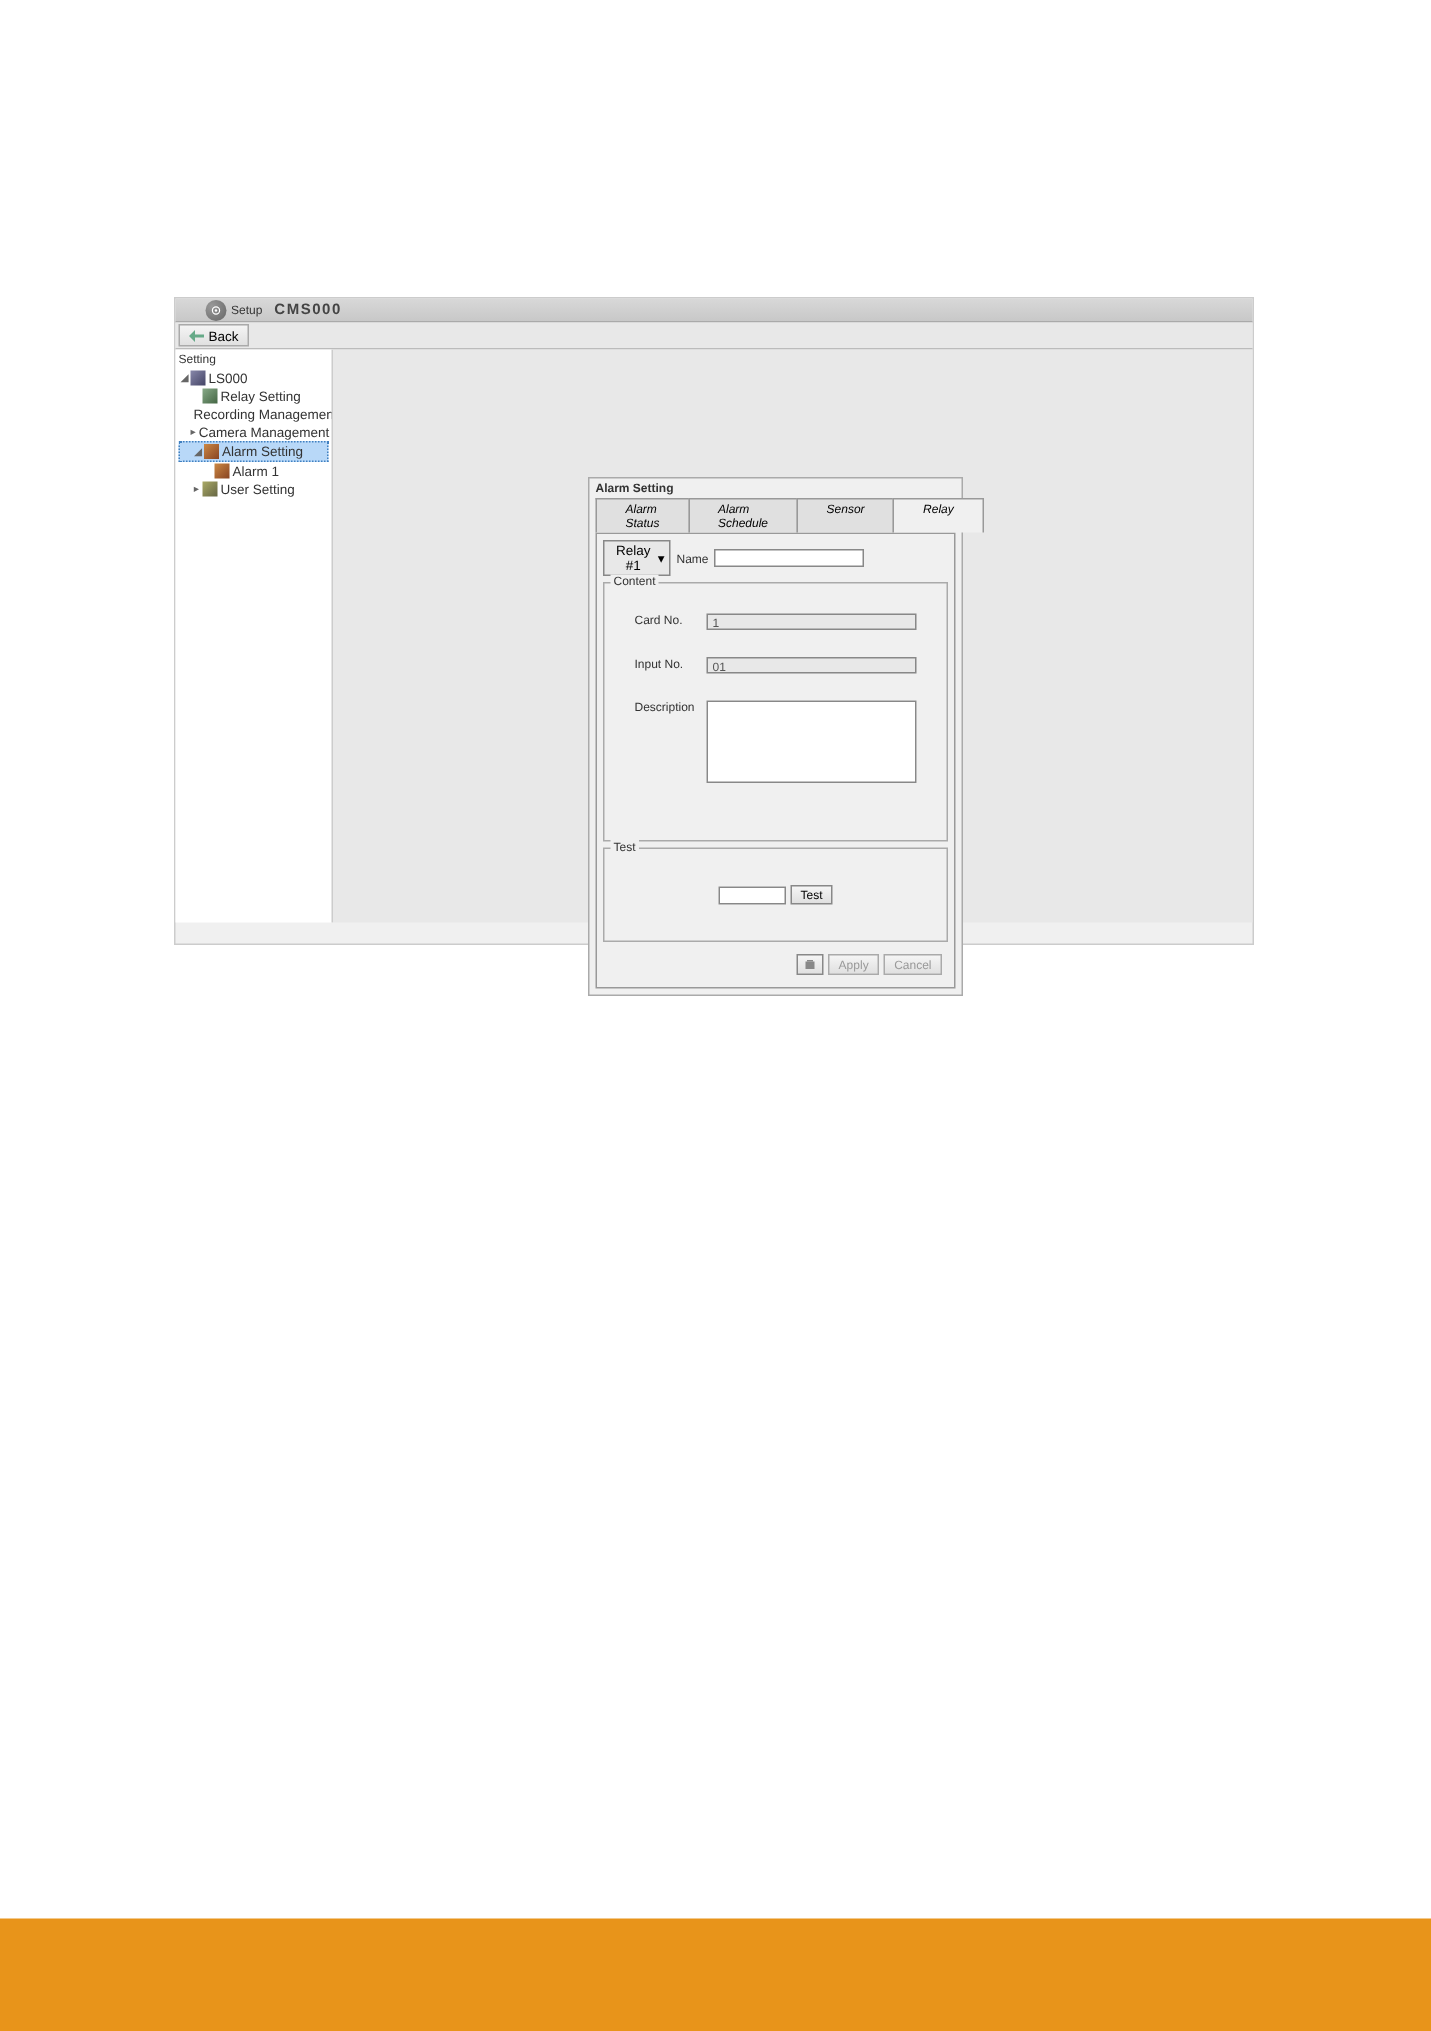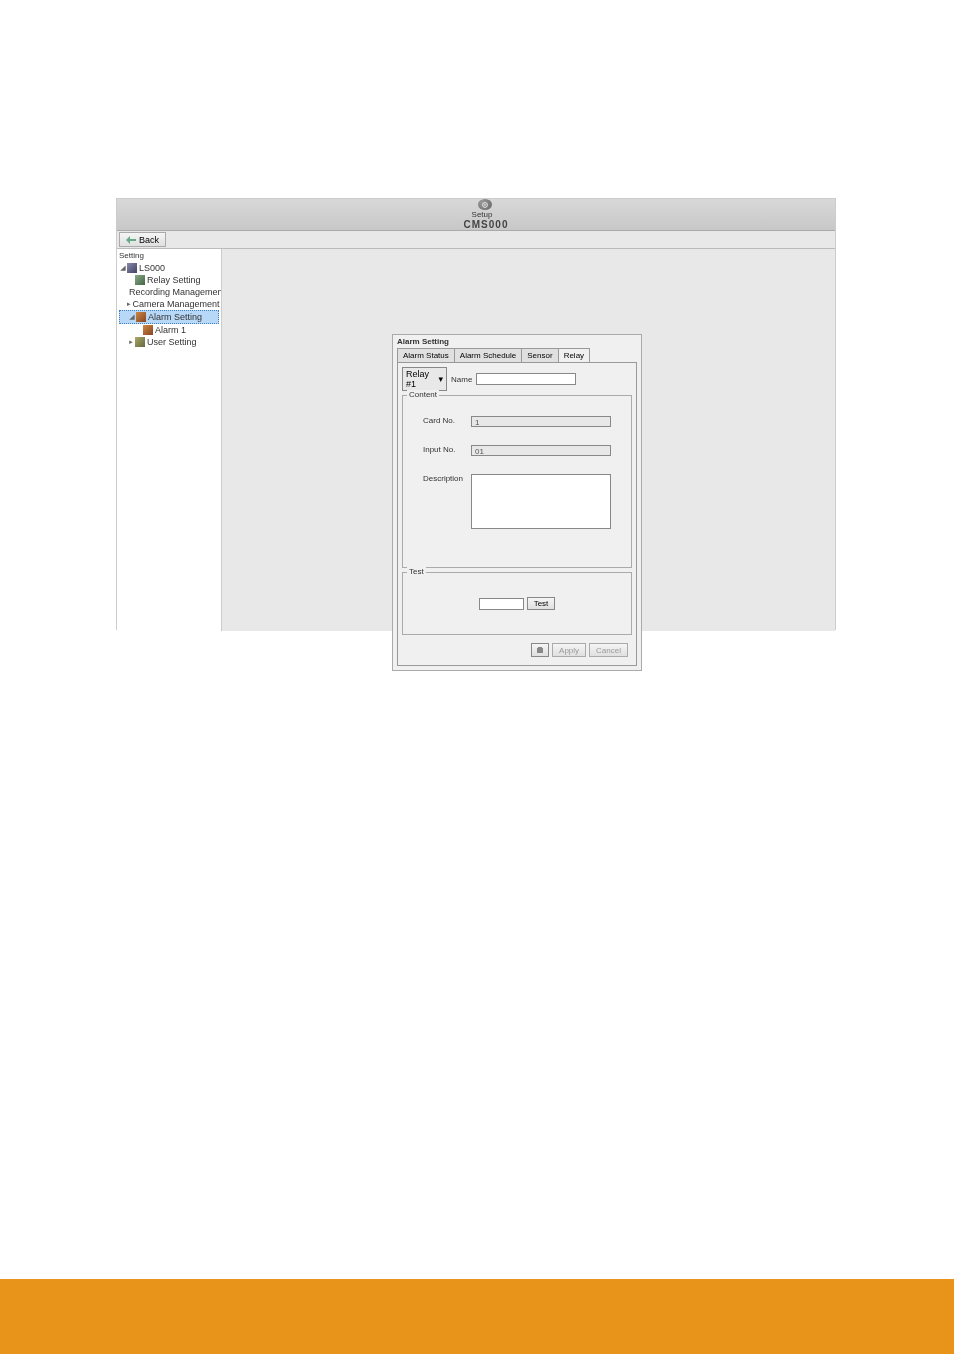--- a/index.html
+++ b/index.html
@@ -21,27 +21,26 @@
       position: absolute;
       top: 198px;
       left: 116px;
       width: 720px;
       height: 432px;
       background: #f0f0f0;
       border: 1px solid #ccc;
     }
     
     .header-bar {
-      height: 32px;
+      height: 16px;
       background: linear-gradient(to bottom, #d8d8d8, #c8c8c8);
       display: flex;
       align-items: center;
       padding-left: 20px;
       border-bottom: 1px solid #aaa;
-      flex-direction: column;
     }
     
     .setup-icon {
       width: 14px;
       height: 14px;
       border-radius: 50%;
       background: radial-gradient(circle at 30% 30%, #999, #666);
       display: flex;
       align-items: center;
       justify-content: center;
@@ -171,27 +170,28 @@
       color: #333;
     }
     
     .tabs {
       display: flex;
       padding: 0 4px;
       gap: 0;
     }
     
     .tab {
-      padding: 2px 5px;
+      padding: 2px 19px;
       font-size: 8px;
       border: 1px solid #999;
       border-bottom: none;
       background: #e0e0e0;
       cursor: pointer;
       margin-right: -1px;
+      font-style: italic;
     }
     
     .tab.active {
       background: #f0f0f0;
       position: relative;
       z-index: 1;
     }
     
     .tab-content {
       border: 1px solid #999;
@@ -209,20 +209,21 @@
     
     .relay-select {
       border: 1px solid #888;
       background: #e8e8e8;
       padding: 1px 3px;
       font-size: 8px;
       width: 45px;
       display: flex;
       justify-content: space-between;
       align-items: center;
+      text-align: center;
     }
     
     .relay-name-input {
       border: 1px solid #888;
       background: #fff;
       padding: 1px 3px;
       font-size: 8px;
       width: 100px;
       height: 12px;
     }

